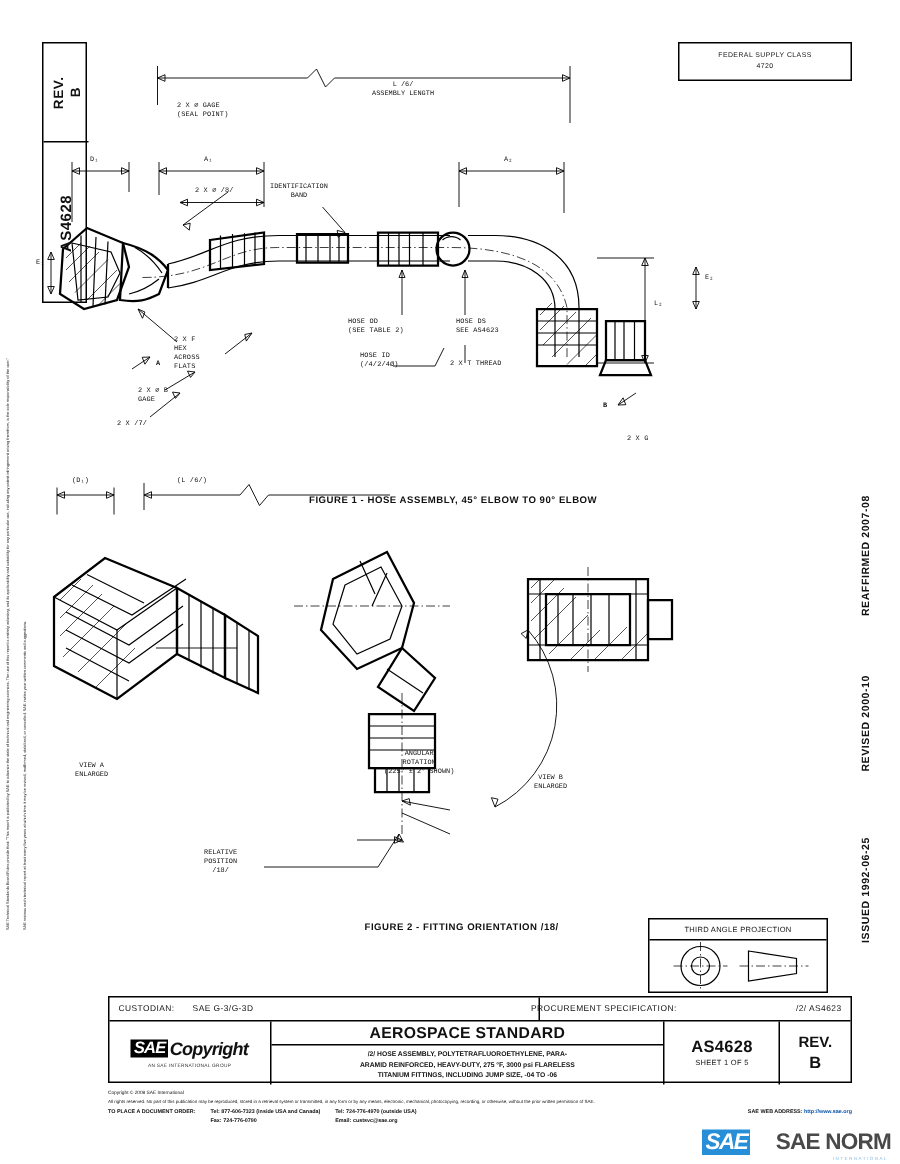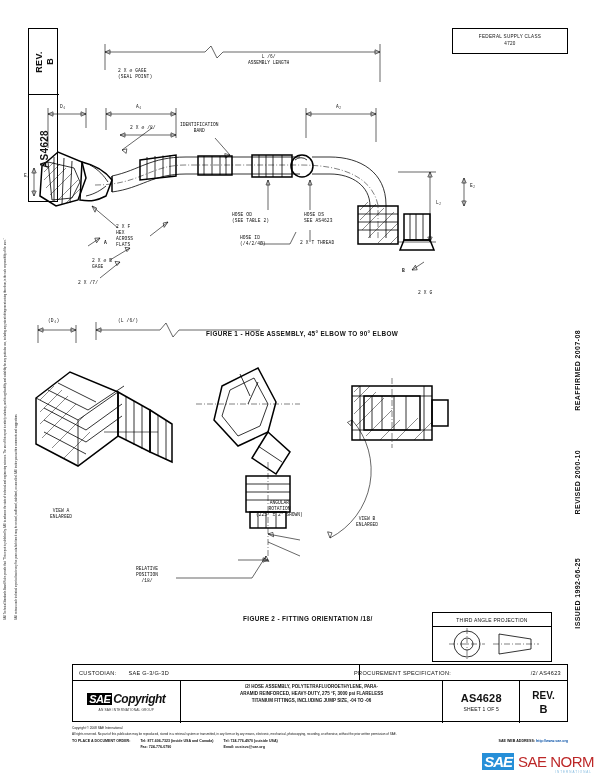--- a/index.html
+++ b/index.html
@@ -85,21 +85,21 @@
   #foot .c1{font-size:3.2px;line-height:1.5;}
   #foot .c2{font-size:3.0px;line-height:1.45;margin-top:1px;}
   #foot .order{margin-top:3px;display:flex;gap:10px;align-items:flex-start;font-size:3.6px;font-weight:bold;line-height:1.5;}
   #foot .order .k{white-space:nowrap;}
   #foot .order .col{white-space:nowrap;}
   .waddr{color:#0a53a8;}
 
   
   #wm{position:absolute;right:6px;bottom:6px;display:flex;align-items:center;gap:4px;opacity:.95;}
   #wm .m1{font-size:15px;font-weight:bold;color:#1b8ad6;letter-spacing:-1px;font-style:italic;}
-  #wm .m2{font-size:15px;font-weight:normal;color:#b91c1c;letter-spacing:-.5px;}
+  #wm .m2{font-size:15px;font-weight:bold;color:#404040;letter-spacing:-.5px;margin-left:13px;}
   #wm .m3{position:absolute;right:2px;bottom:-4px;font-size:3px;color:#7fb8de;letter-spacing:1px;}
 
   
   svg{display:block;}
   svg .ln{stroke:#000;stroke-width:.8;fill:none;}
   svg .th{stroke:#000;stroke-width:1.5;fill:none;}
   svg .dim{stroke:#000;stroke-width:.6;fill:none;}
   svg .ctrl{stroke:#000;stroke-width:.5;fill:none;stroke-dasharray:6 2 1 2;}
   svg .hatch{stroke:#000;stroke-width:.45;fill:none;}
 </style>
@@ -418,20 +418,21 @@
     </div>
     <div class="row2">
       <div class="logo">
         <div style="display:flex;align-items:center;gap:1px;">
           <span style="background:#000;color:#fff;font-size:11px;font-weight:bold;font-style:italic;padding:0 2px;letter-spacing:-.6px;">SAE</span>
           <span class="sae-logo">Copyright</span>
         </div>
         <span class="sae-sub">AN SAE INTERNATIONAL GROUP</span>
       </div>
       <div class="mid">
+        <div class="t">AEROSPACE STANDARD</div>
         <div class="d">
           <div>
             <div>/2/ HOSE ASSEMBLY, POLYTETRAFLUOROETHYLENE, PARA-</div>
             <div>ARAMID REINFORCED, HEAVY-DUTY, 275 °F, 3000 psi FLARELESS</div>
             <div>TITANIUM FITTINGS, INCLUDING JUMP SIZE, -04 TO -06</div>
           </div>
         </div>
       </div>
       <div class="num">
         <span class="n">AS4628</span>

